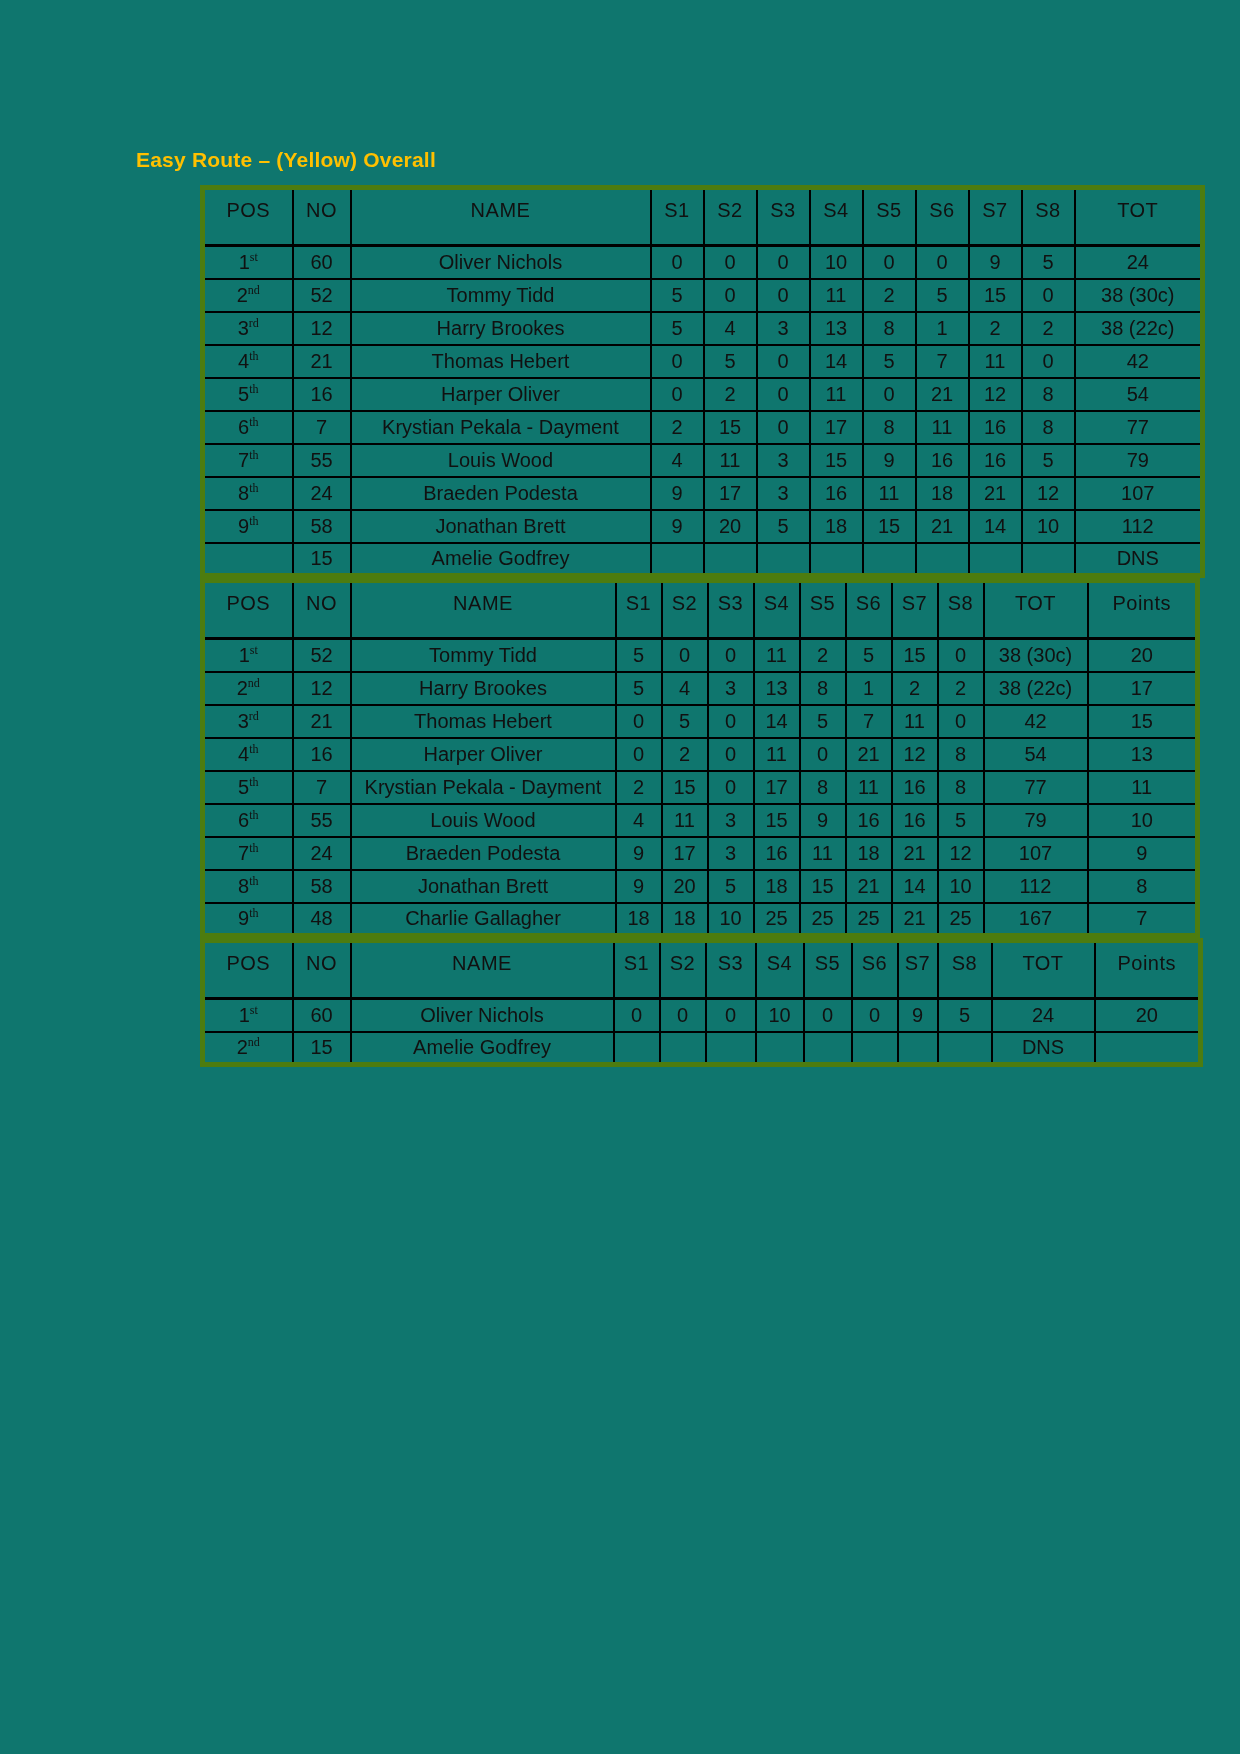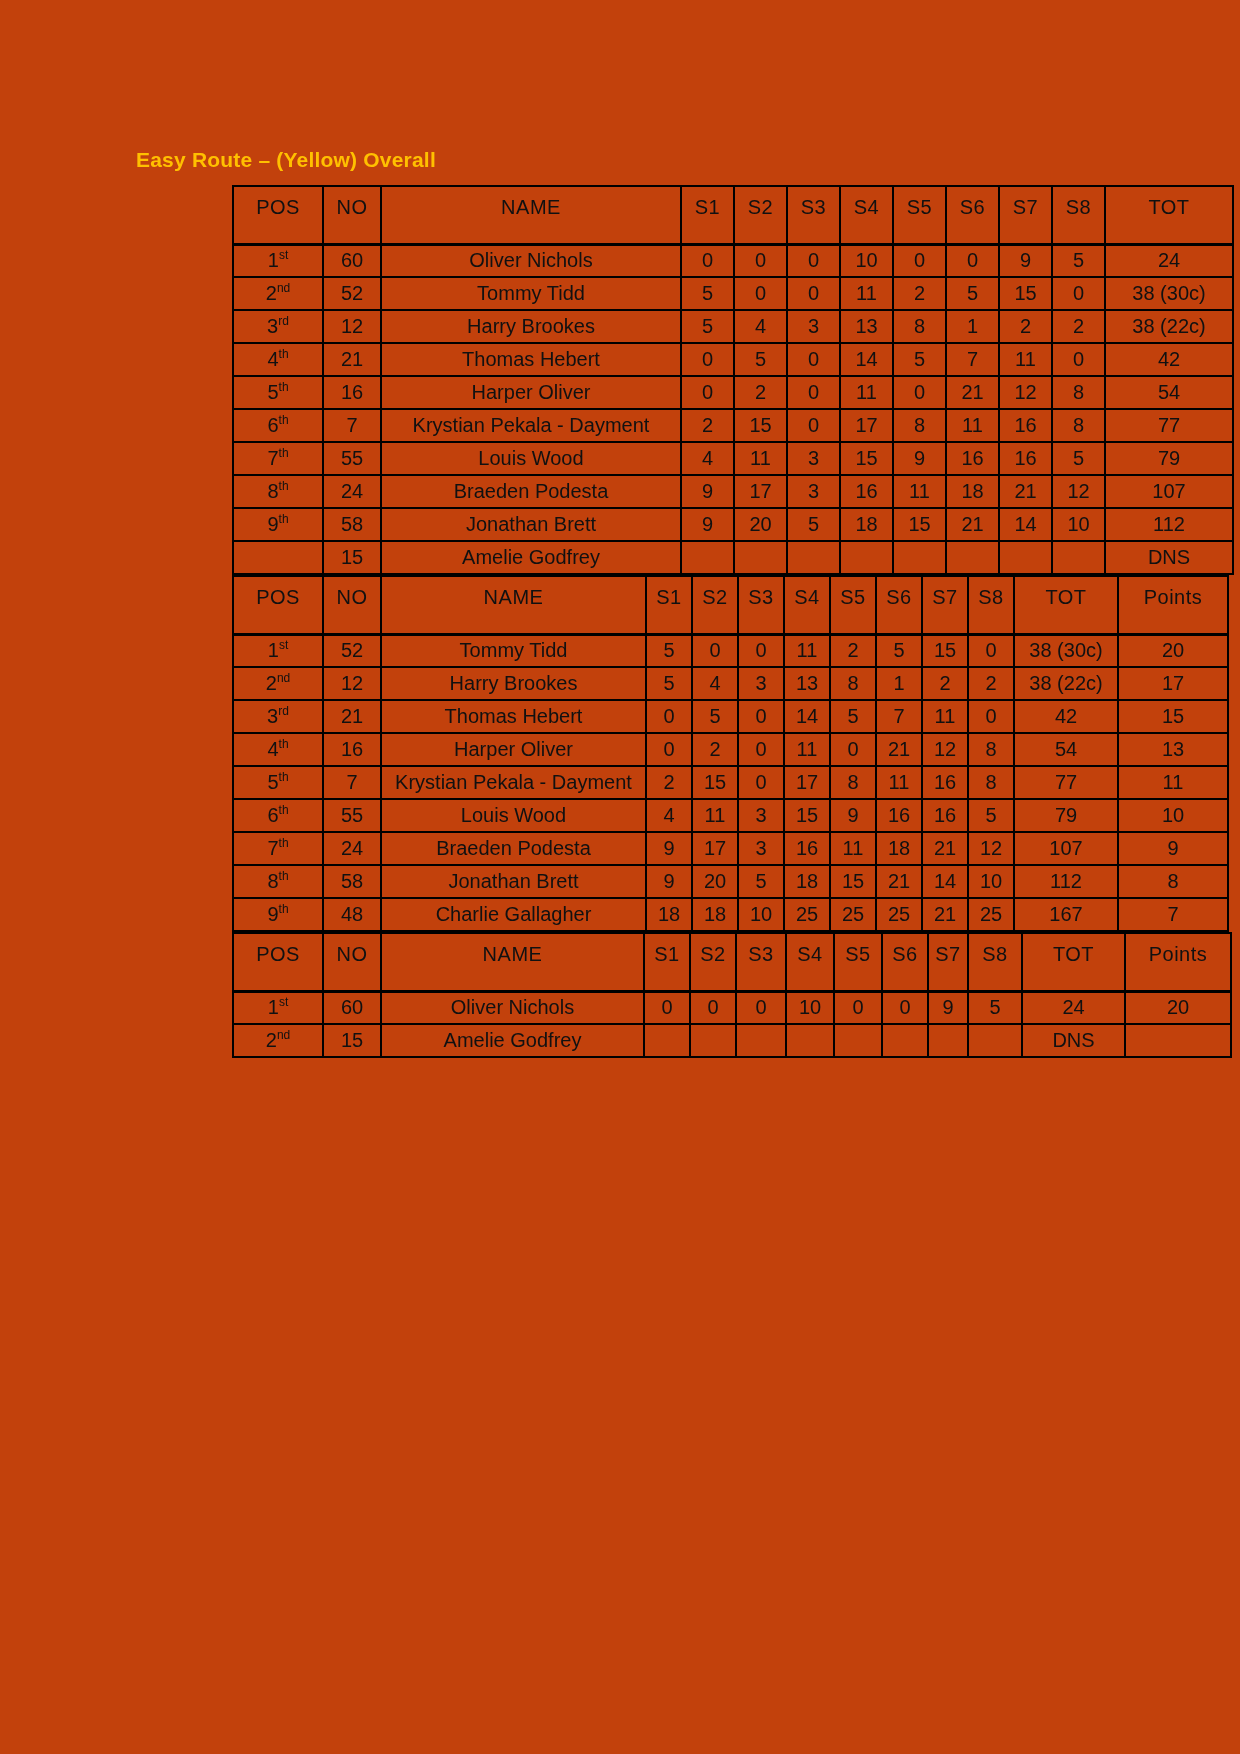--- a/index.html
+++ b/index.html
@@ -4,41 +4,41 @@
 <style>
   html, body {
     margin: 0;
     padding: 0;
     background: #ffffff;
   }
   .page {
     position: relative;
     width: 1240px;
     height: 1754px;
-    background: #c2410c;
+    background: #0f766e;
     box-sizing: border-box;
     padding: 148px 20px 0 136px;
     font-family: "Liberation Sans", "DejaVu Sans", sans-serif;
     color: #111111;
   }
   h2.section-heading {
     margin: 46px 0 14px 0;
     font-size: 21px;
     line-height: 1.1;
     font-weight: bold;
     letter-spacing: 0.2px;
   }
   h2.section-heading:first-child {
     margin-top: 0;
   }
   table.results {
     border-collapse: collapse;
     table-layout: fixed;
-    margin-left: 96px;
-    border: 1px solid #4d7c0f;
+    margin-left: 64px;
+    border: 5px solid #4d7c0f;
   }
   table.results th,
   table.results td {
     border: 2px solid #000000;
     text-align: center;
     font-size: 20px;
     font-weight: normal;
     color: #111111;
     overflow: hidden;
     white-space: nowrap;
@@ -53,20 +53,21 @@
     border-bottom: 3px solid #000000;
   }
   table.results td {
     height: 33px;
     vertical-align: middle;
   }
   table.results sup {
     font-size: 12px;
     vertical-align: super;
     line-height: 0;
+    font-family: Liberation Serif, serif;
   }
 </style>
 </head>
 <body>
 
 <div class="page">
   <h2 class="section-heading" style="color: rgb(255, 192, 0);">Easy Route – (Yellow) Overall</h2>
   <table class="results" style="width: 1000px;">
       <colgroup>
         <col style="width: 90px;">

